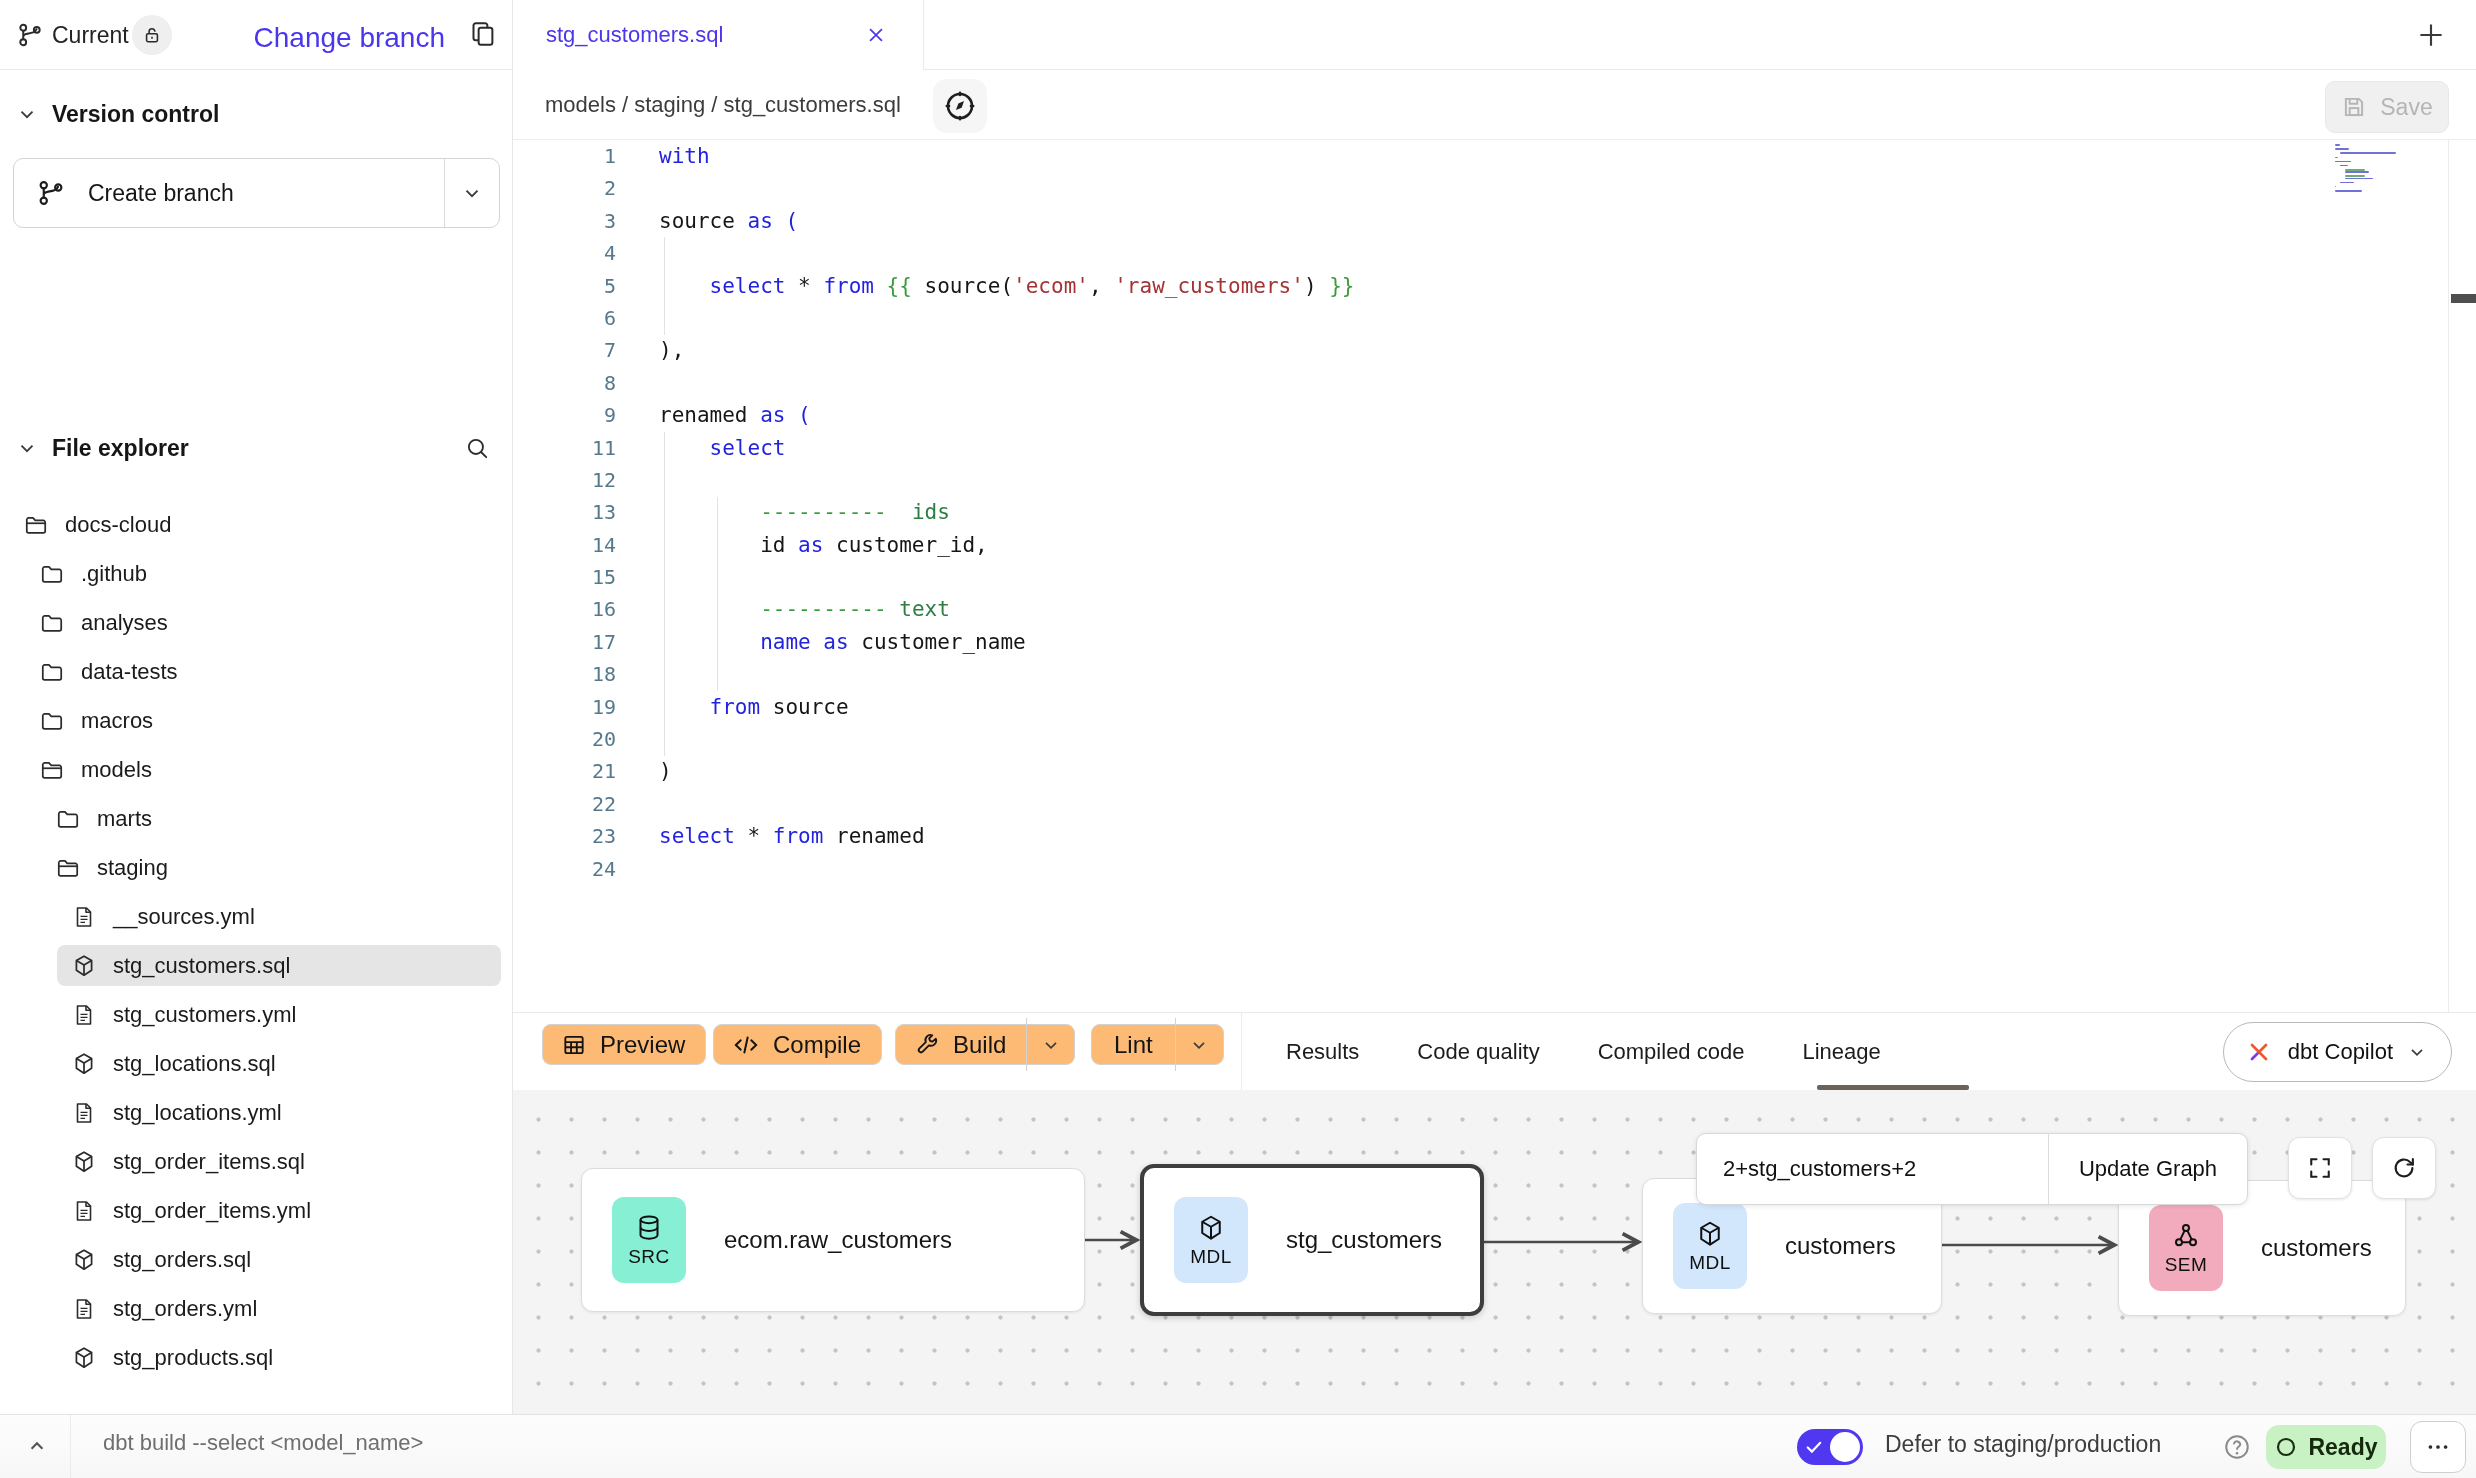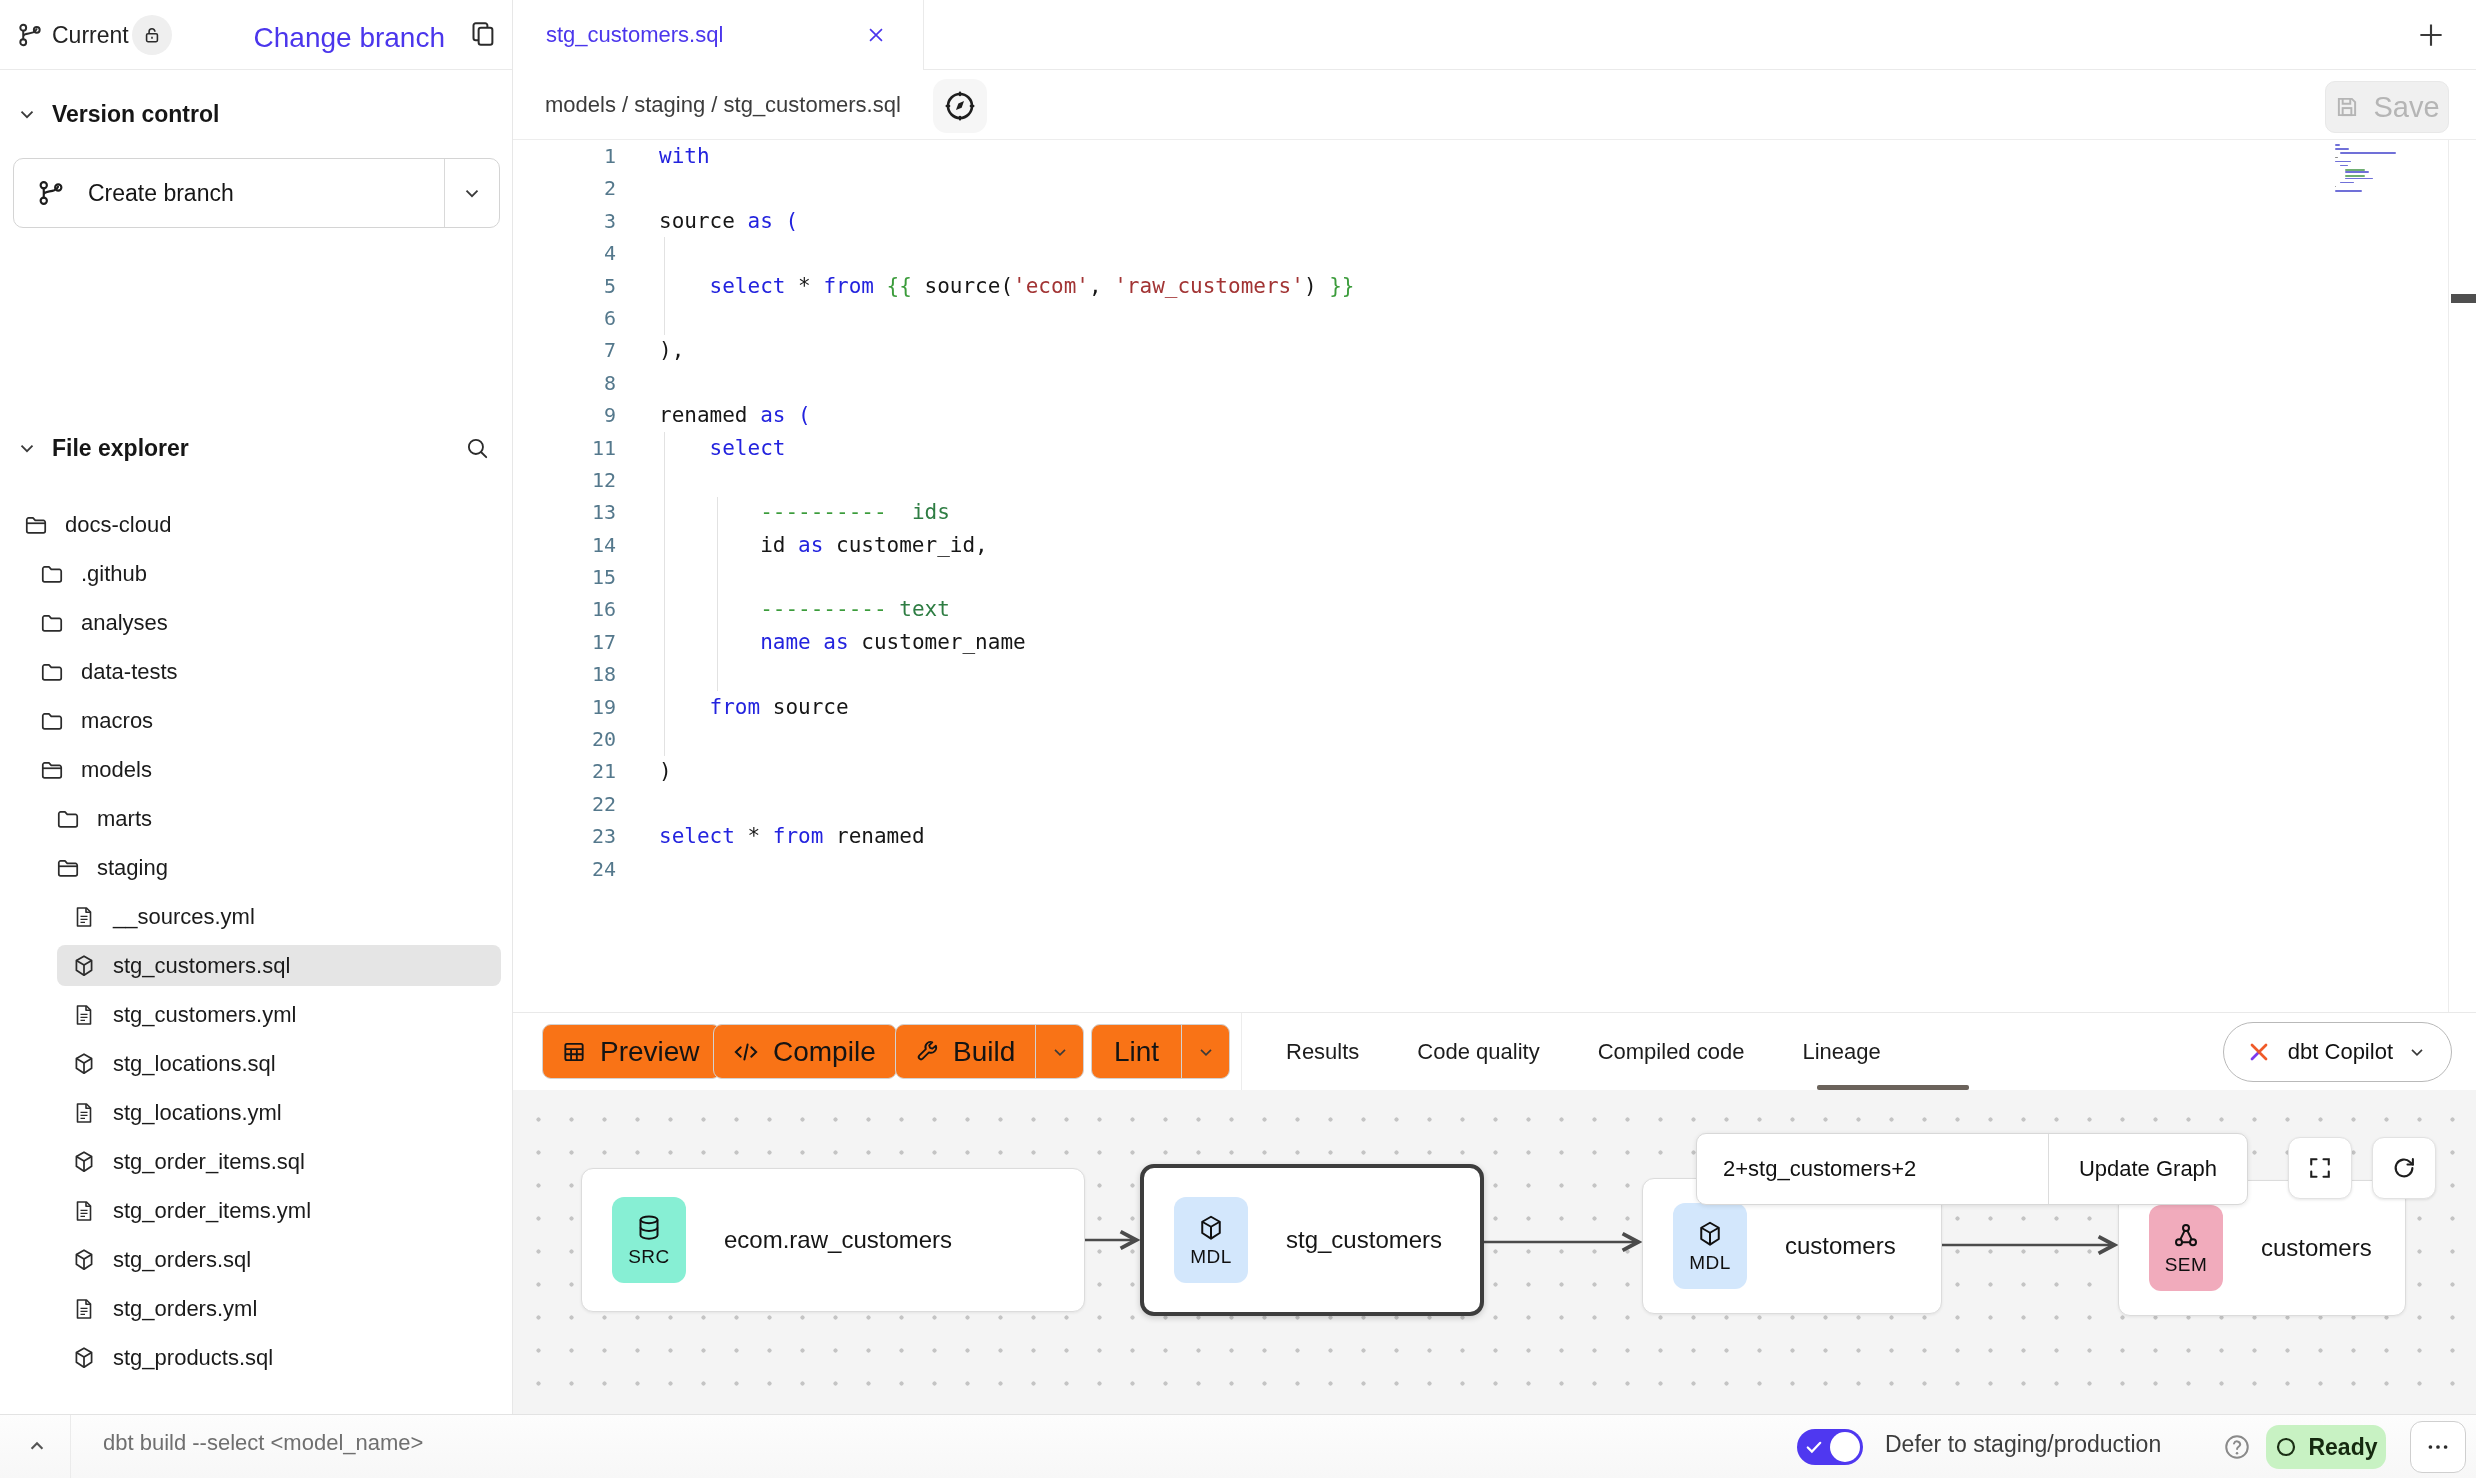--- a/index.html
+++ b/index.html
@@ -43,42 +43,42 @@
   .tabstrip { position:relative; height:70px; }
   .tabstrip-border { position:absolute; left:411px; right:0; bottom:0; height:1px; background:#eaeaea; }
   .tab { position:absolute; left:0; top:0; width:411px; height:70px; border-right:1px solid #eaeaea; display:flex; align-items:center; cursor:pointer; background:#fff; }
   .tab .title { margin-left:33px; font-size:22px; font-weight:500; color:#4b36ec; }
   .tab .close { position:absolute; right:36px; top:24px; }
   .new-tab { position:absolute; right:28px; top:18px; cursor:pointer; }
 
   .crumb-row { position:relative; height:70px; border-bottom:1px solid #ededed; }
   .crumb { position:absolute; left:32px; top:22px; font-size:22px; color:#3c3c3c; }
   .compass-btn { position:absolute; left:420px; top:9px; width:54px; height:54px; border-radius:14px; background:#f6f6f6; display:flex; align-items:center; justify-content:center; cursor:pointer; }
-  .save-btn { position:absolute; right:27px; top:11px; width:124px; height:52px; border-radius:10px; background:#f0f0f0; border:1px solid #e8e8e8; display:flex; align-items:center; justify-content:center; gap:13px; color:#b5b5b5; font-size:29px; font-weight:500; }
+  .save-btn { position:absolute; right:27px; top:11px; width:124px; height:52px; border-radius:10px; background:#f0f0f0; border:1px solid #e8e8e8; display:flex; align-items:center; justify-content:center; gap:13px; color:#b5b5b5; font-size:23px; font-weight:500; }
 
   
   .editor { position:relative; height:872px; background:#fff; font-family:"DejaVu Sans Mono", monospace; }
   .code-line { position:relative; height:32.4px; line-height:32.4px; display:flex; white-space:pre; }
   .code-line .ln { width:103px; text-align:right; font-size:20px; color:#54788c; flex:none; }
   .code-line .code { padding-left:43px; font-size:21px; }
   .code-line.current::after { content:""; position:absolute; left:120px; right:146px; top:0; bottom:0; border-top:1.5px solid #e7e7e7; border-bottom:1.5px solid #e7e7e7; pointer-events:none; }
   .s-kw { color:#2323de; } .s-pl { color:#161616; } .s-str { color:#a23434; }
   .s-tpl { color:#3b9c3b; } .s-cmt { color:#3b9c3b; } .s-cml { color:#2e7d43; }
   .iguide { position:absolute; width:1px; background:#e2e2e2; }
   .g1 { left:151px; top:97px;  height:98px; }
   .g2 { left:151px; top:292px; height:324px; }
   .g3 { left:204px; top:357px; height:194px; }
   .minimap { position:absolute; left:1822px; top:4px; width:60px; }
   .minimap .mbar { height:1.5px; margin-bottom:0.6px; border-radius:1px; }
   .scroll-track { position:absolute; left:1935px; top:0; bottom:0; width:1px; background:#ececec; }
   .scroll-thumb { position:absolute; left:1938px; top:154px; width:25px; height:9px; background:#4f4f4f; cursor:grab; }
 
   
   .toolbar { position:relative; height:78px; border-top:1px solid #e9e9e9; background:#fff; }
-  .btn { position:absolute; top:11px; height:55px; border:1px solid #d2d2d2; border-radius:9px; background:#f97316; display:flex; align-items:center; font-size:28px; font-weight:500; color:#141414; cursor:pointer; }
+  .btn { position:absolute; top:11px; height:41px; border:1px solid #d2d2d2; border-radius:9px; background:#fdba74; display:flex; align-items:center; font-size:24px; font-weight:500; color:#141414; cursor:pointer; }
   .btn .ico { margin-left:18px; }
   .btn .bl { margin:0 20px 0 13px; }
   .btn .bl-only { margin:0 22px; }
   .split { border-left:1px solid #d2d2d2; height:53px; width:48px; display:flex; align-items:center; justify-content:center; border-radius:0 9px 9px 0; cursor:pointer; }
   .b-preview { left:29px; } .b-compile { left:200px; } .b-build { left:382px; } .b-lint { left:578px; }
   .tb-divider { position:absolute; left:728px; top:0; bottom:0; width:1px; background:#ededed; }
   .ptabs { position:absolute; left:773px; top:0; height:78px; display:flex; align-items:center; gap:58px; }
   .ptab { font-size:22px; font-weight:500; color:#1c1c1c; cursor:pointer; }
   .ptab-underline { position:absolute; left:1304px; bottom:0; width:152px; height:5px; background:#6b635b; border-radius:2px; }
   .copilot { position:absolute; right:24px; top:9px; height:60px; padding:0 24px 0 20px; border:1.5px solid #b9b9b9; border-radius:30px; background:#fff; display:flex; align-items:center; gap:14px; font-size:22px; font-weight:500; color:#111; cursor:pointer; }

